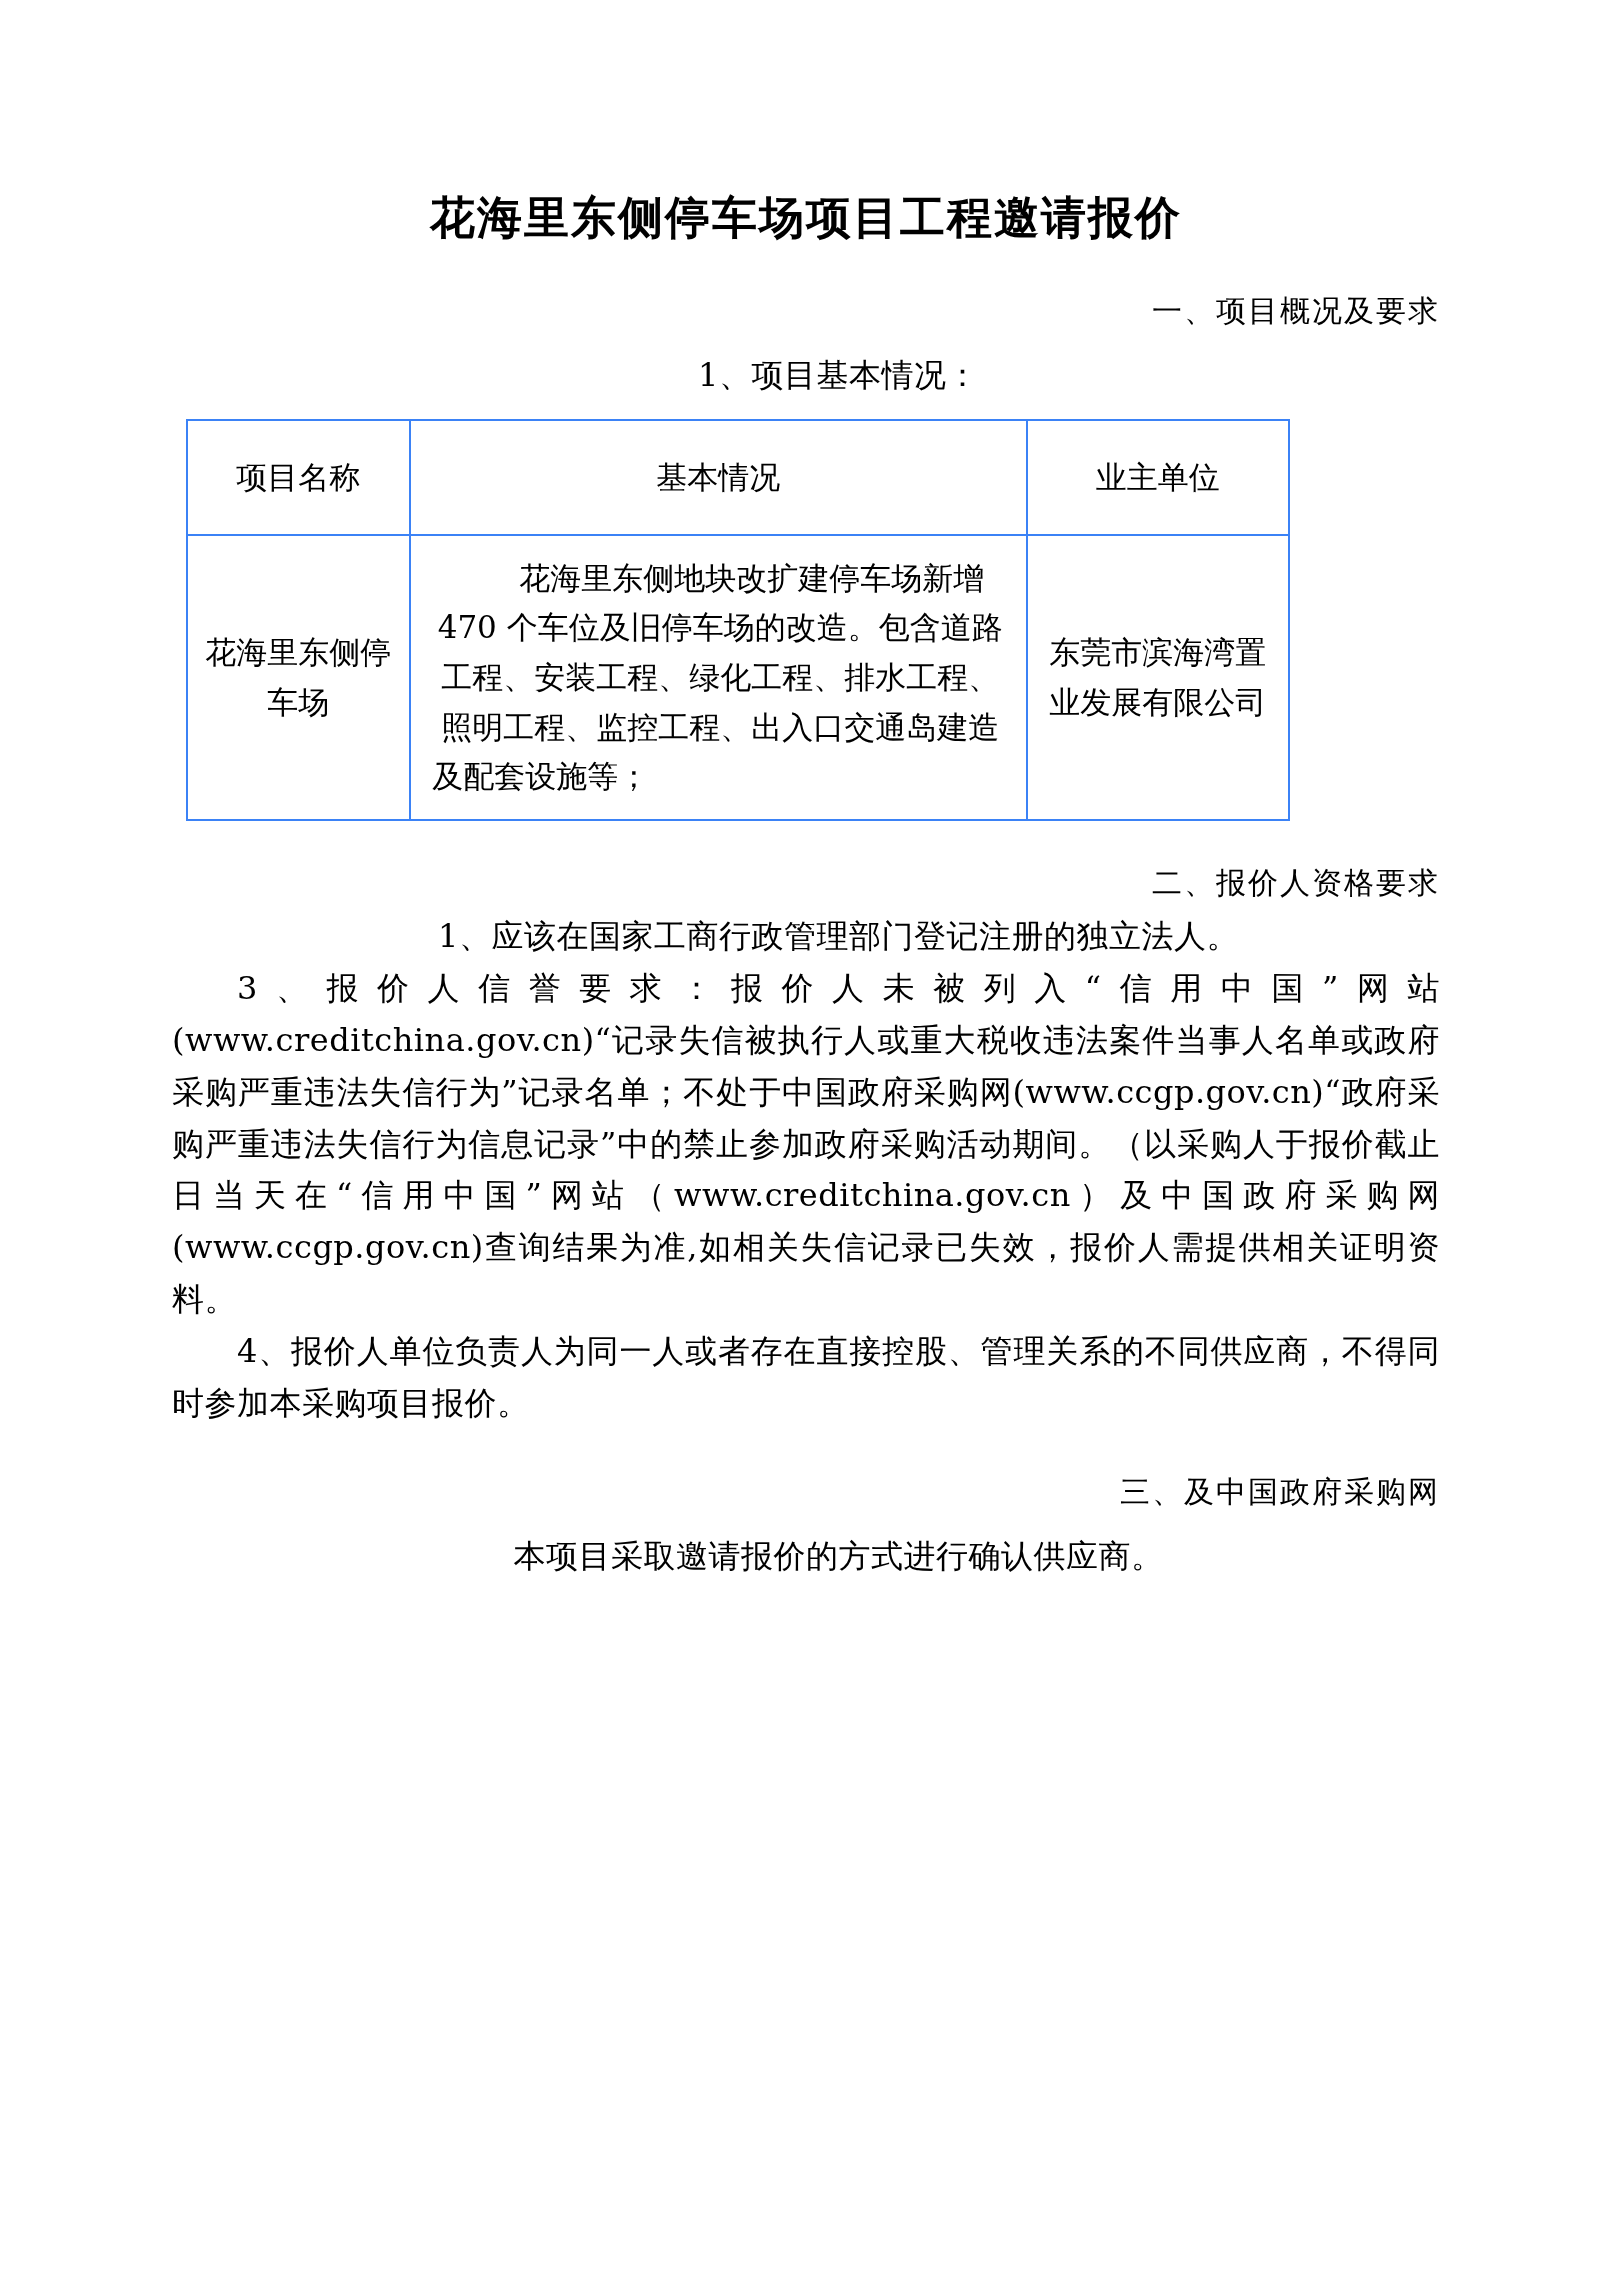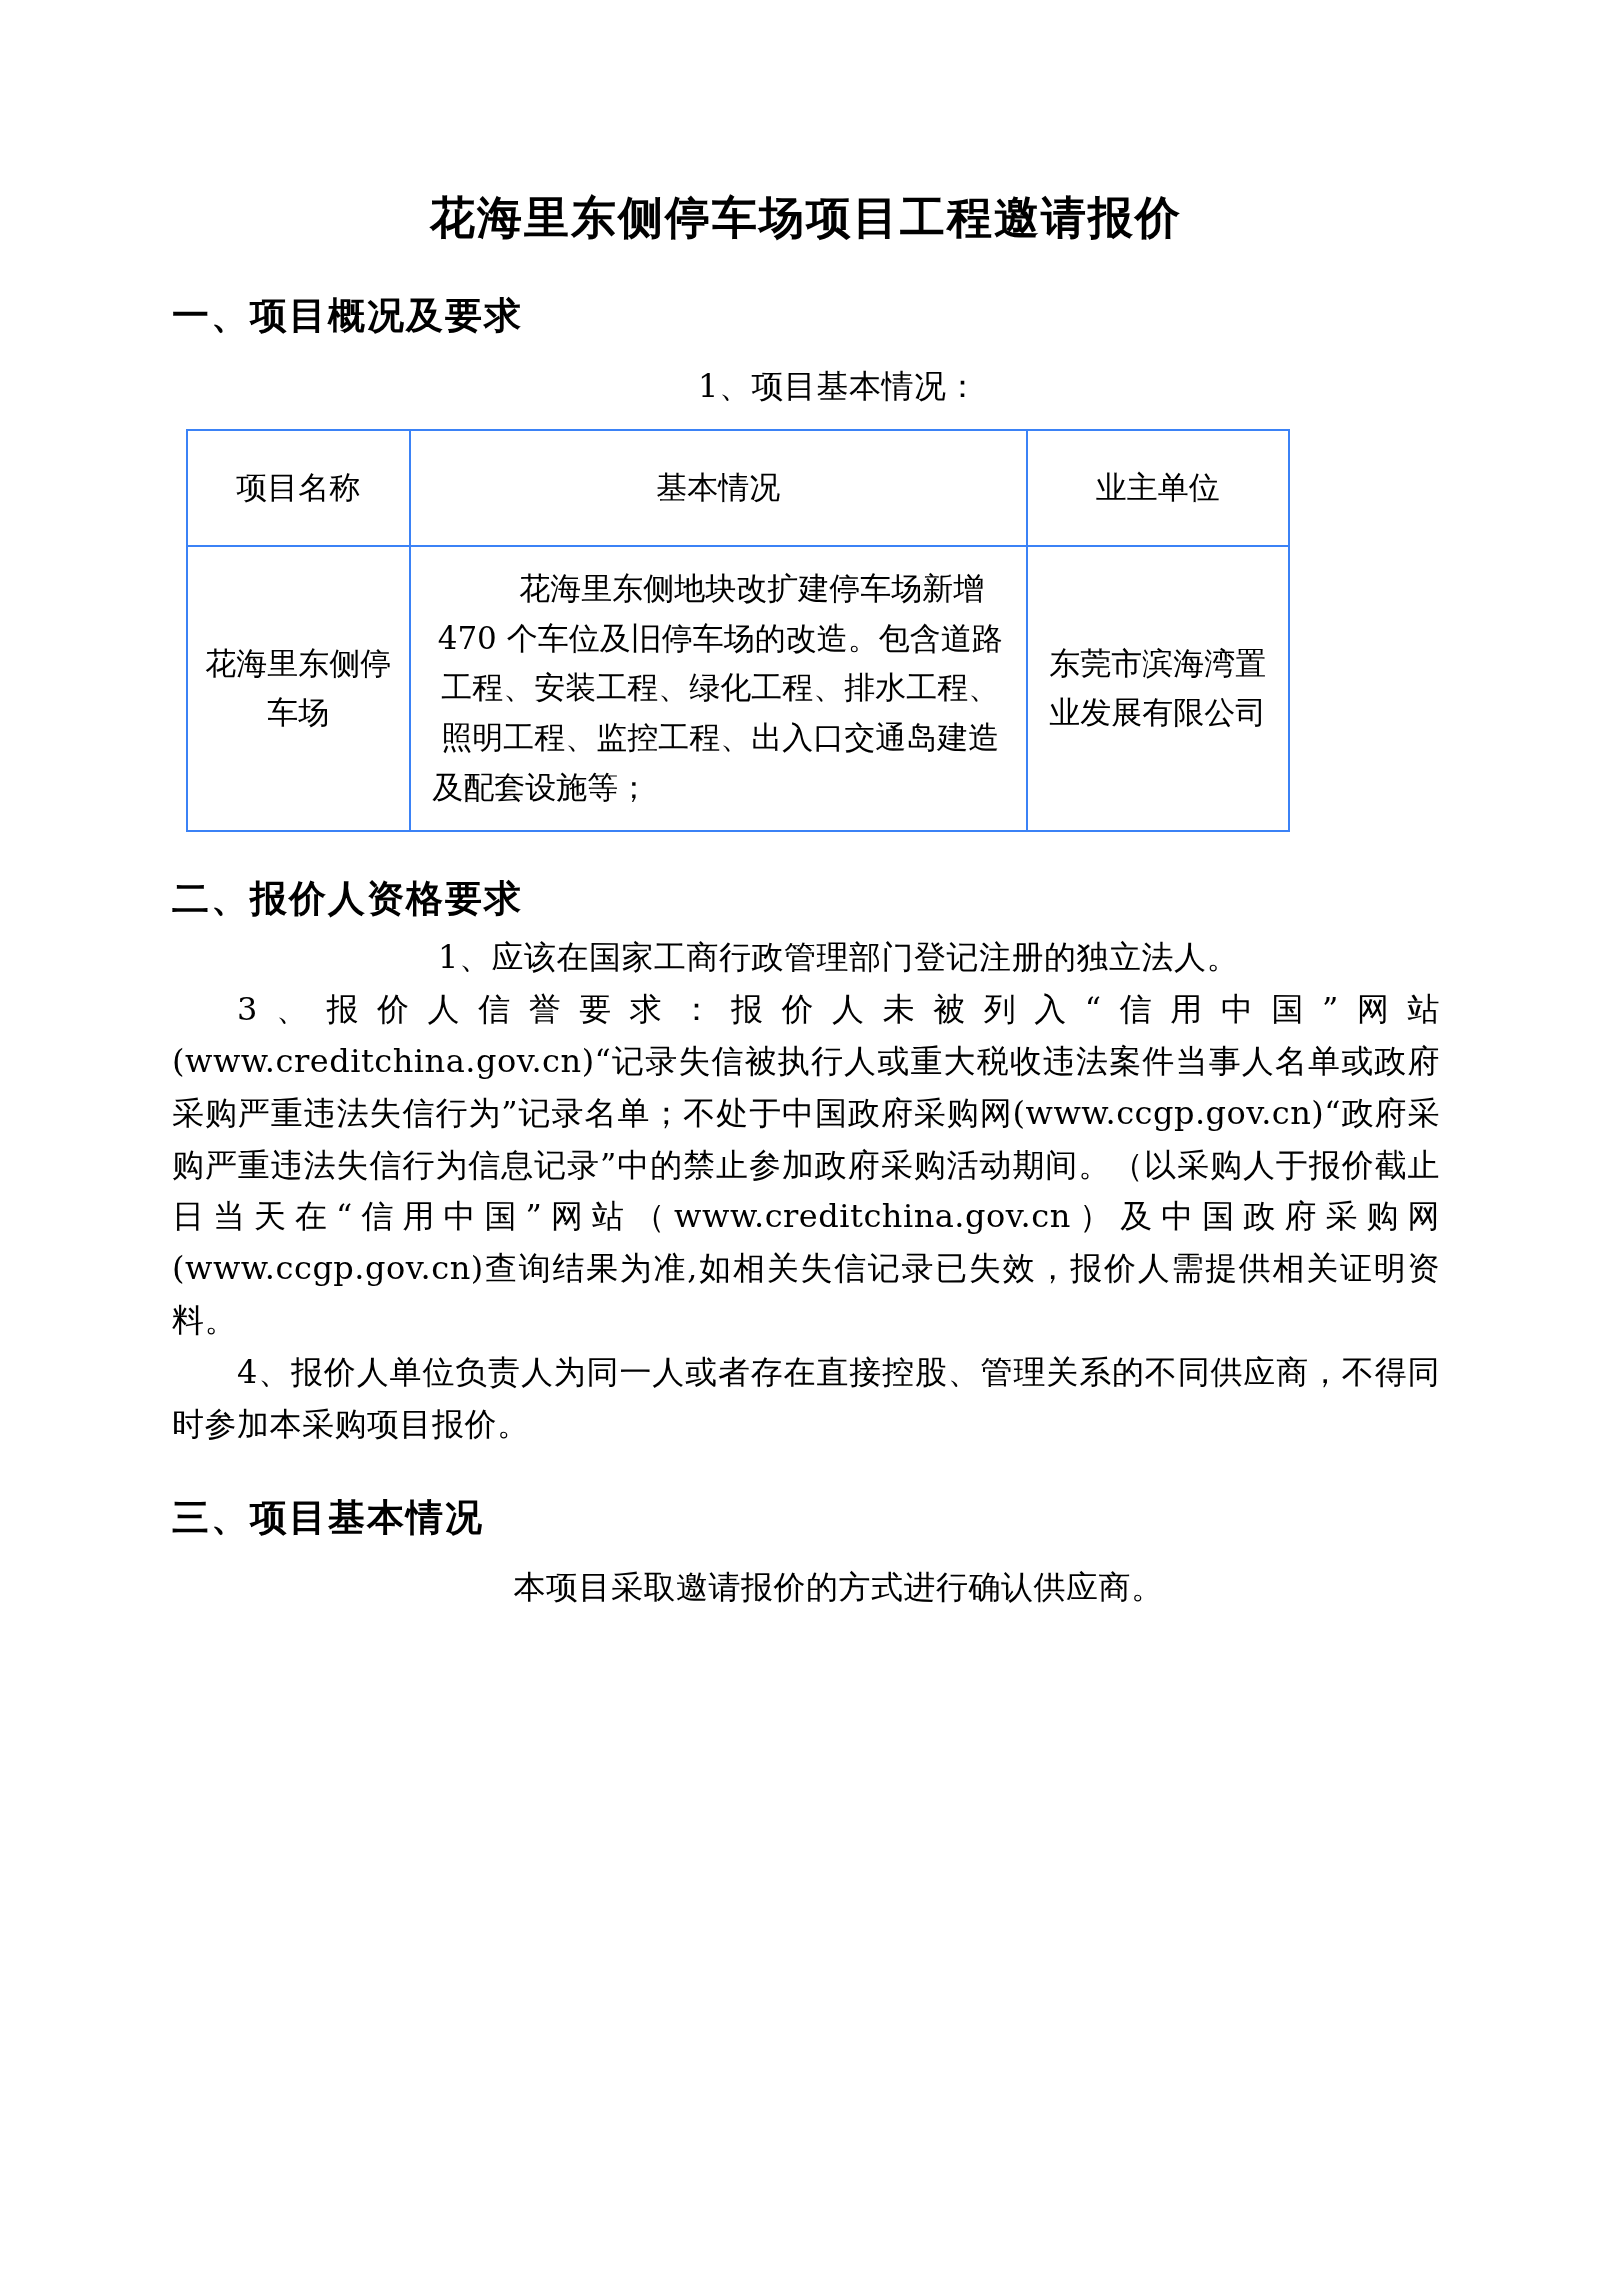--- a/index.html
+++ b/index.html
@@ -31,25 +31,26 @@
   }
   .title-2 {
     text-align: center;
     font-size: 45px;
     font-weight: bold;
     letter-spacing: 2px;
     margin: 51px 0 0 0;
     line-height: 1.4;
   }
   .h-section {
-    font-size: 37px;
-    font-weight: bold;
+    font-size: 30px;
+    font-weight: normal;
     letter-spacing: 2px;
     margin: 39px 0 5.9px 0;
     line-height: 1.5;
+    text-align: right;
   }
   .para {
     font-size: 32px;
     line-height: 1.62;
     margin: 17px 0;
     text-align: justify;
     letter-spacing: 0.5px;
   }
   .indent {
     text-indent: 65px;
@@ -141,18 +142,18 @@
   </div>
 
   <div class="h-section">二、报价人资格要求</div>
 
   <div class="body-block">
     <p class="lead indent">1、应该在国家工商行政管理部门登记注册的独立法人。</p>
     <p class="lead indent just-block">3、报价人信誉要求：报价人未被列入“信用中国”网站(www.creditchina.gov.cn)“记录失信被执行人或重大税收违法案件当事人名单或政府采购严重违法失信行为”记录名单；不处于中国政府采购网(www.ccgp.gov.cn)“政府采购严重违法失信行为信息记录”中的禁止参加政府采购活动期间。（以采购人于报价截止日当天在“信用中国”网站（www.creditchina.gov.cn）及中国政府采购网(www.ccgp.gov.cn)查询结果为准,如相关失信记录已失效，报价人需提供相关证明资料。</p>
     <p class="lead indent just-block">4、报价人单位负责人为同一人或者存在直接控股、管理关系的不同供应商，不得同时参加本采购项目报价。</p>
   </div>
 
-  <div class="h-section">三、项目基本情况</div>
+  <div class="h-section">三、及中国政府采购网</div>
 
   <div class="para indent">本项目采取邀请报价的方式进行确认供应商。</div>
 
 </div>
 
 
 </body></html>

